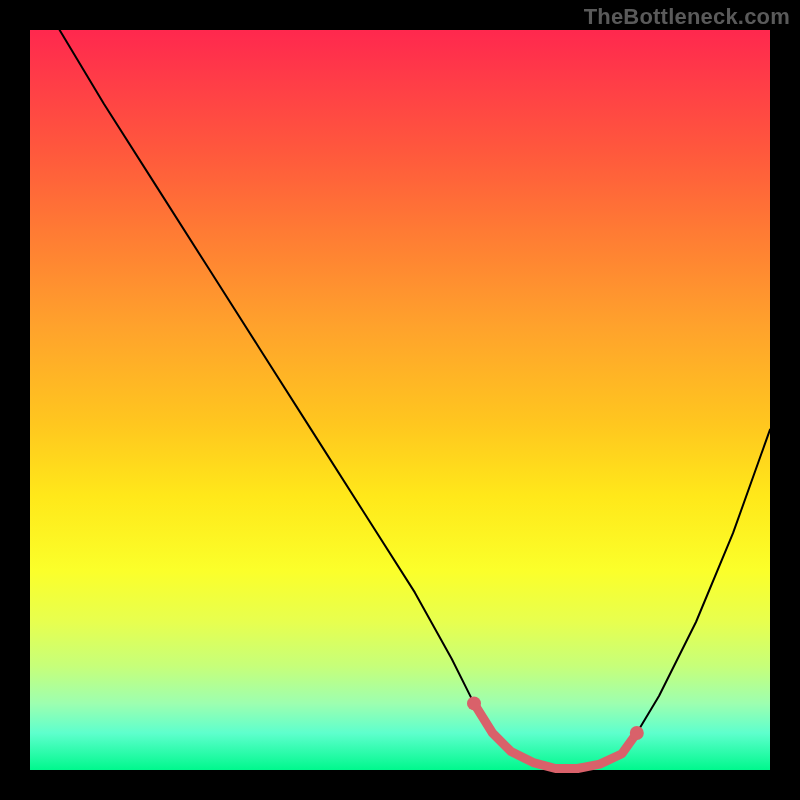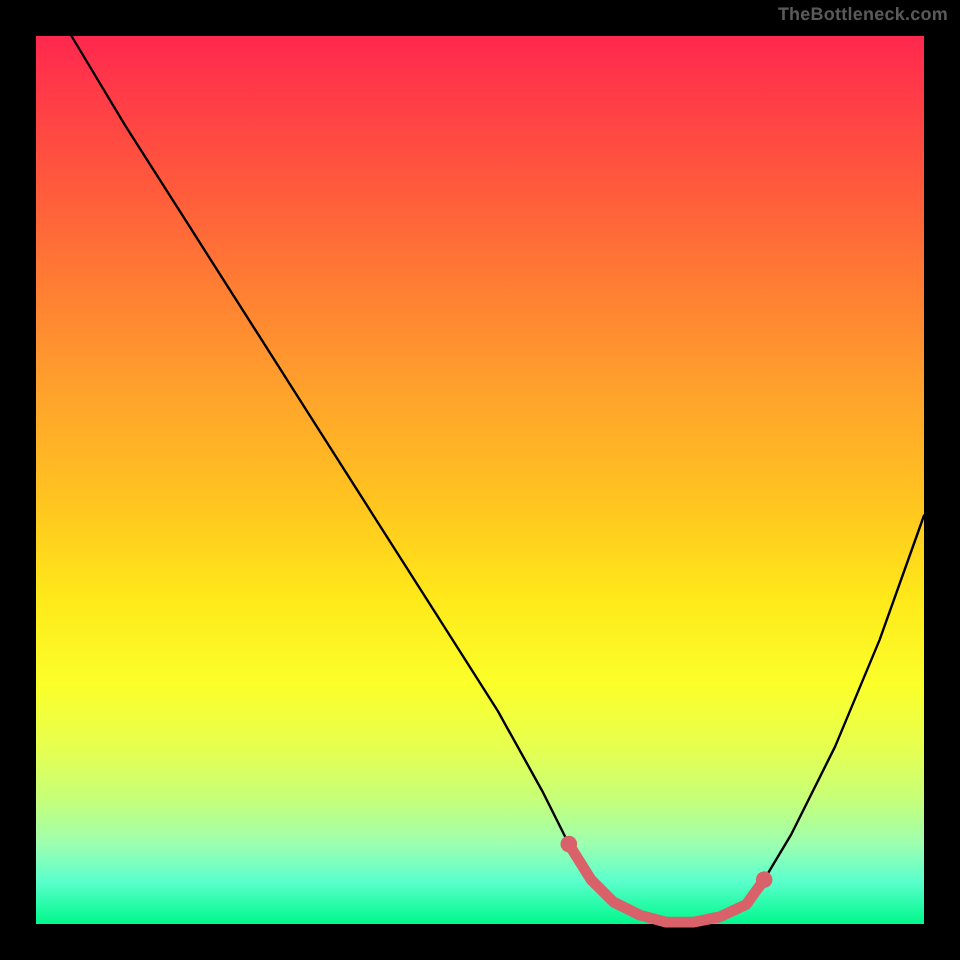--- a/index.html
+++ b/index.html
@@ -14,21 +14,21 @@
     position: relative;
     width: 800px;
     height: 800px;
     background: #000;
   }
   .watermark {
     position: absolute;
     top: 4px;
     right: 10px;
     color: #5a5a5a;
-    font-size: 15px;
+    font-size: 22px;
     font-weight: 600;
     letter-spacing: 0.2px;
     z-index: 10;
   }
   .plot-area {
     position: absolute;
     left: 30px;
     top: 30px;
     width: 740px;
     height: 740px;

